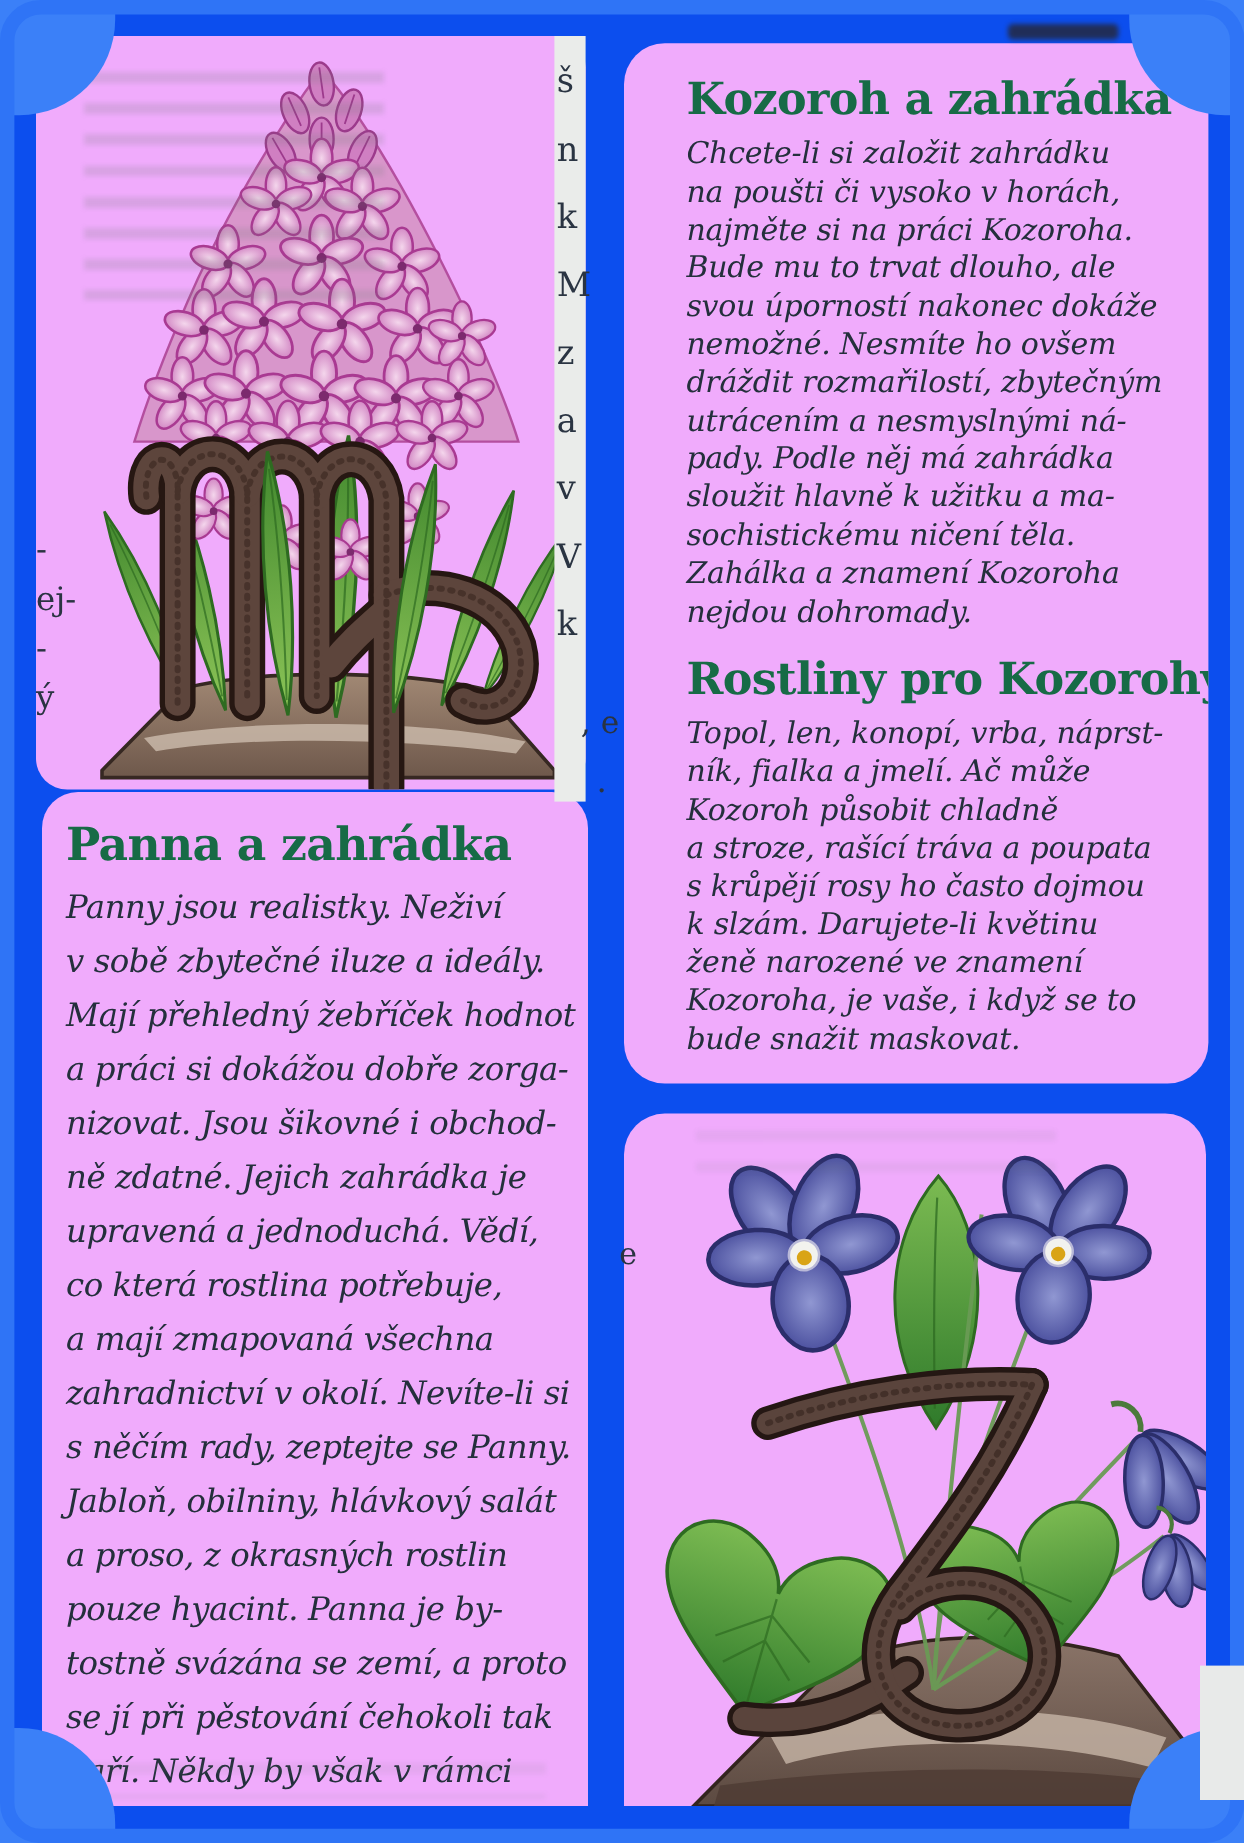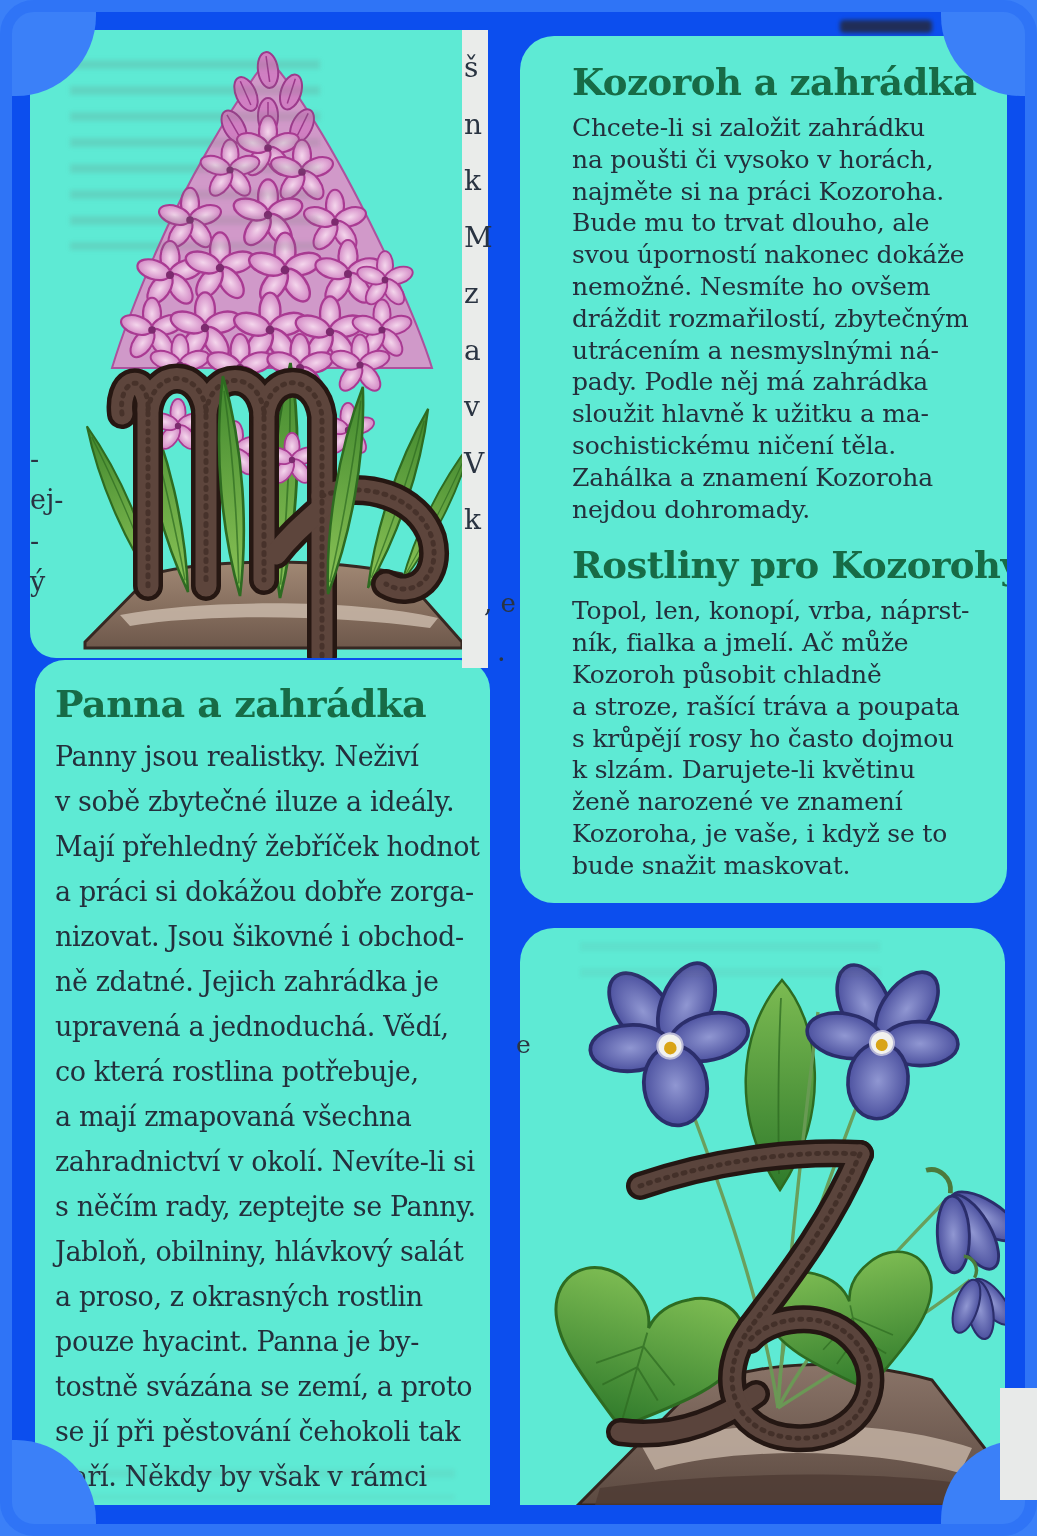--- a/index.html
+++ b/index.html
@@ -7,32 +7,32 @@
          background:#0c4eee;font-family:"DejaVu Serif","Liberation Serif",serif;}
   
   .frame-ring{position:absolute;inset:0;border:12px solid #2f74f6;border-radius:34px;
               pointer-events:none;z-index:5;}
   .corner{position:absolute;width:96px;height:96px;background:#3b80f8;z-index:4;}
   .corner.tl{left:0;top:0;border-bottom-right-radius:80px;}
   .corner.tr{right:0;top:0;border-bottom-left-radius:80px;}
   .corner.bl{left:0;bottom:0;border-top-right-radius:80px;}
   .corner.br{right:0;bottom:0;border-top-left-radius:80px;}
 
-  .panel{position:absolute;background:#5eead4;z-index:1;}
+  .panel{position:absolute;background:#f0abfc;z-index:1;}
   .panel-tl{left:30px;top:30px;width:458px;height:628px;border-radius:26px;overflow:hidden;}
   .panel-tr{left:520px;top:36px;width:487px;height:867px;border-radius:34px;
             padding:24px 18px 0 52px;box-sizing:border-box;overflow:hidden;}
   .panel-bl{left:35px;top:660px;width:455px;height:845px;border-radius:30px 30px 0 0;
             padding:22px 22px 0 20px;box-sizing:border-box;overflow:hidden;}
   .panel-br{left:520px;top:928px;width:485px;height:577px;border-radius:34px 34px 0 0;overflow:hidden;}
 
   h2{margin:0 0 8px 0;font-weight:bold;color:#176b46;font-size:37px;line-height:44px;
      letter-spacing:-0.5px;white-space:pre;}
   .h2-second{margin-top:18px;}
-  .body{margin:0;color:#242f3c;white-space:pre;}
+  .body{margin:0;color:#242f3c;white-space:pre;font-style:italic;}
   .panel-tr .body{font-size:25px;line-height:31.8px;letter-spacing:-0.2px;}
   .panel-bl .body{font-size:27px;line-height:45px;letter-spacing:-0.4px;}
   .panel-bl h2{font-size:38px;}
 
   
   .gap-strip{position:absolute;left:462px;top:30px;width:26px;height:638px;
              background:#eaecea;z-index:2;overflow:hidden;}
   .frag{position:absolute;color:#2a3442;font-size:27px;z-index:3;white-space:pre;}
   .frag-topleft{left:33px;top:26px;}
   .frag-leftcol{left:30px;top:438px;line-height:41px;}

